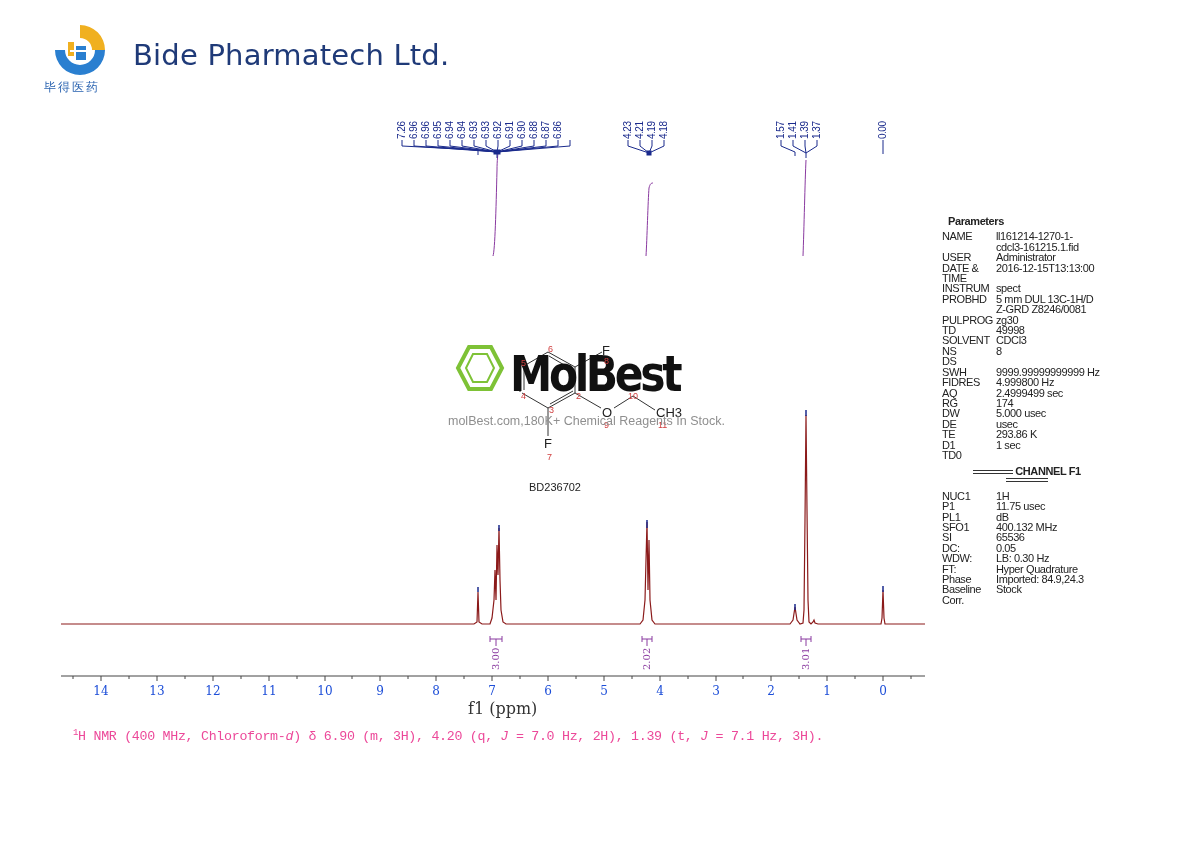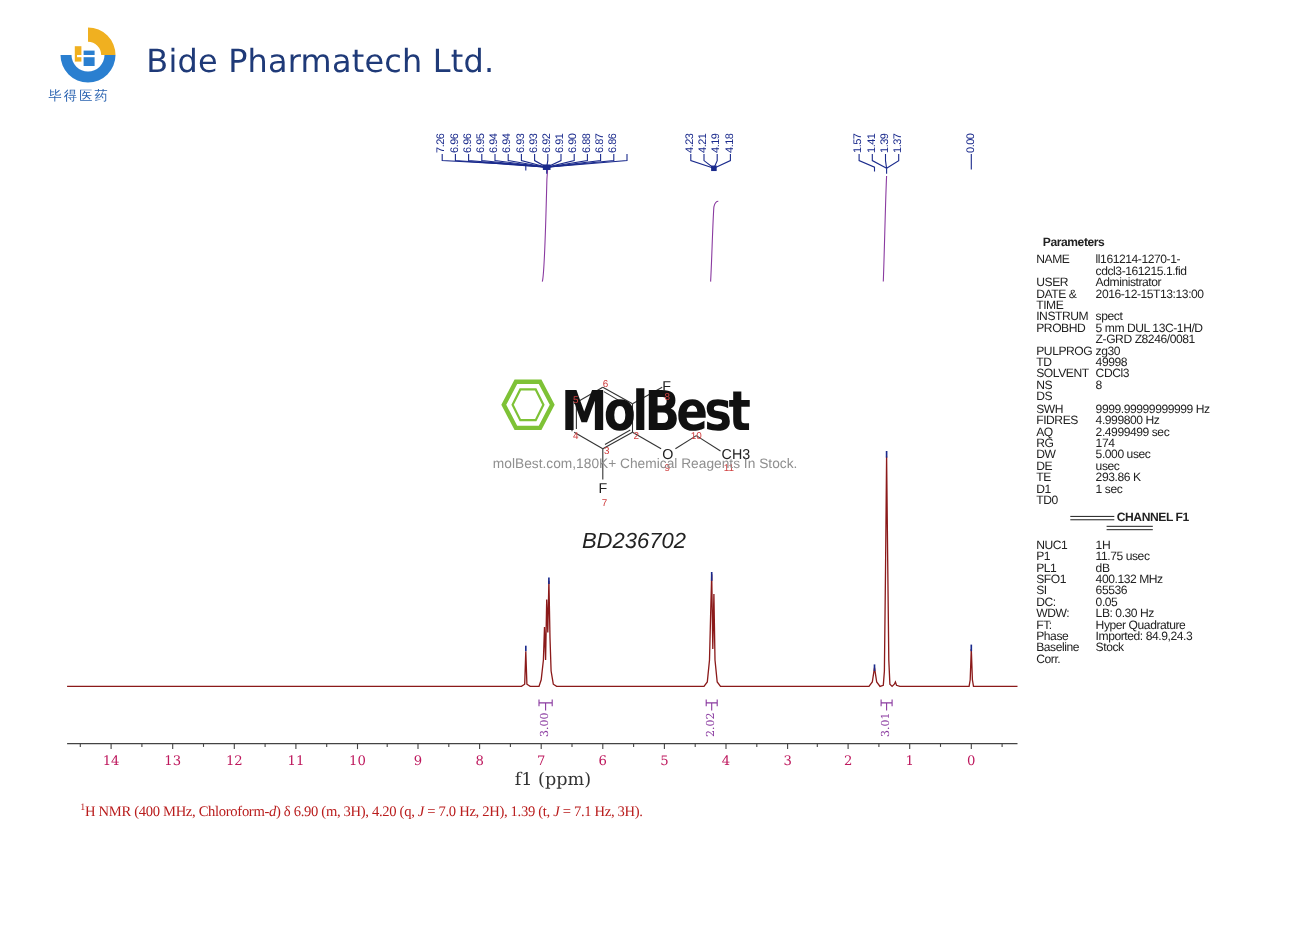--- a/index.html
+++ b/index.html
@@ -8,27 +8,27 @@
   #logo-text { left:133px; top:38px; font-family:"DejaVu Sans", sans-serif; font-weight:normal; font-size:29px; color:#1f3a78; letter-spacing:0.2px; white-space:nowrap; }
   #logo-cn { left:44px; top:79px; font-size:12px; color:#2a63b0; letter-spacing:2px; font-family:"DejaVu Sans", sans-serif; }
   #params { left:942px; top:216px; width:170px; font-size:11px; color:#222; line-height:10.4px; letter-spacing:-0.4px; }
   #params .title { font-weight:bold; margin-left:6px; margin-bottom:5px; }
   #params .row { display:flex; }
   #params .k { width:54px; flex:none; }
   #params .v { flex:1; }
   #params .chan { text-align:center; font-weight:bold; margin:6px 0 3px 0; }
   #params .chan .bars { display:inline-block; width:40px; border-top:1px solid #333; border-bottom:1px solid #333; height:2px; vertical-align:middle; margin-right:2px;}
   #params .chan .bars2 { display:block; width:42px; margin:1px auto 9px auto; border-top:1px solid #333; border-bottom:1px solid #333; height:2px; }
-  #desc { left:73px; top:728px; font-family:Liberation Serif, serif; font-size:13.3px; color:#b91c1c; white-space:nowrap; letter-spacing:-0.3px; }
+  #desc { left:73px; top:728px; font-family:Liberation Mono, monospace; font-size:13.3px; color:#ec4899; white-space:nowrap; letter-spacing:-0.3px; }
   #desc sup { font-size:9px; }
   #xlabel { left:468px; top:699px; font-family:"DejaVu Serif", serif; font-size:16px; color:#333; white-space:nowrap; }
-  .tick-label { position:absolute; top:684px; font-family:"DejaVu Serif", serif; font-size:12px; color:#be185d; transform:translateX(-50%); }
+  .tick-label { position:absolute; top:684px; font-family:"DejaVu Serif", serif; font-size:12px; color:#1d4ed8; transform:translateX(-50%); }
   #wm-text { left:448px; top:414px; font-size:12.5px; color:#8f8f8f; white-space:nowrap; }
   #wm-logo { left:510px; top:345px; font-family:"DejaVu Sans", sans-serif; font-size:50px; font-weight:bold; color:#111; letter-spacing:-4px; transform:scaleX(0.85); transform-origin:left top; }
-  #compound { left:529px; top:481px; font-size:20px; color:#222;font-style:italic; }
+  #compound { left:529px; top:481px; font-size:11px; color:#222; }
   .peak-label { position:absolute; font-size:10px; color:#1a2a8c; transform:rotate(-90deg); transform-origin:left top; white-space:nowrap; letter-spacing:-0.5px; font-family:"Liberation Sans", sans-serif; }
   .integ-label { position:absolute; font-family:"DejaVu Serif", serif; font-size:10px; color:#8a3aa0; transform:rotate(-90deg); transform-origin:left top; white-space:nowrap; }
   .atom { position:absolute; font-size:13px; color:#222; }
   .num { position:absolute; font-size:9px; color:#d04040; }
 </style>
 </head>
 <body>
 
 <svg class="abs" style="left:50px;top:20px" width="60" height="60" viewBox="0 0 60 60">
   <path d="M30 5 A25 25 0 0 1 55 30 L42 30 A12 12 0 0 0 30 18 Z" fill="#f0b020"></path>

